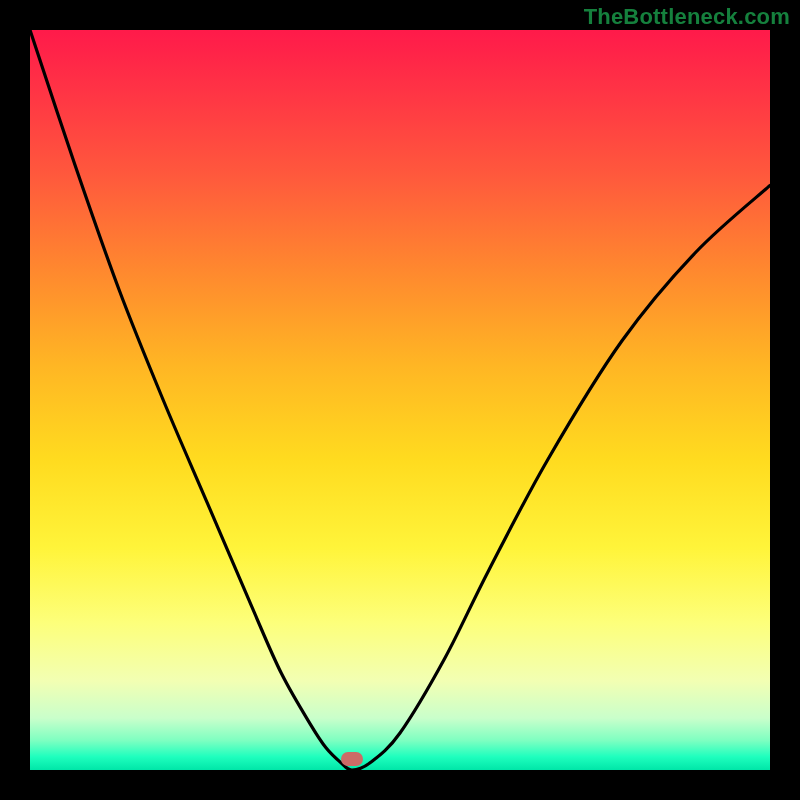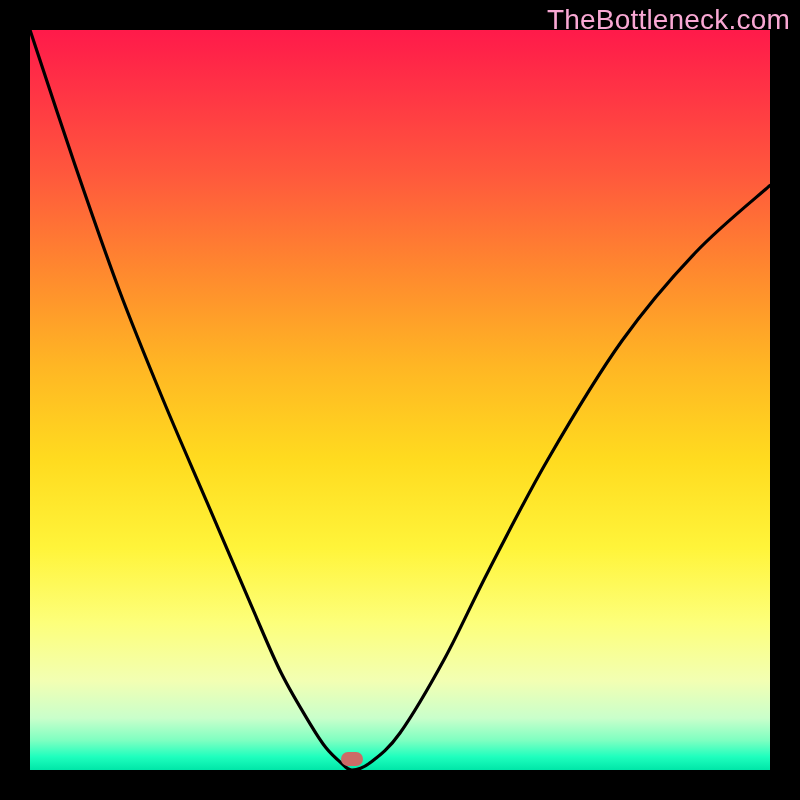--- a/index.html
+++ b/index.html
@@ -49,25 +49,25 @@
     width: 22px;
     height: 14px;
     background: #cc6b66;
     border-radius: 7px;
     transform: translate(-50%, -50%);
   }
   .watermark {
     position: absolute;
     top: 4px;
     right: 10px;
-    color: #f9a8d4;
-    font-size: 28px;
+    color: #15803d;
+    font-size: 22px;
     letter-spacing: 0.2px;
     user-select: none;
-    font-weight: 400;
+    font-weight: 700;
   }
 </style>
 </head>
 <body>
 
 <div class="frame">
   <div class="gradient"></div>
   <svg class="curve" viewBox="0 0 740 740" preserveAspectRatio="none">
     <path id="curve-path" fill="none" stroke="#000" stroke-width="3.2" stroke-linecap="round" d="M 0.0 0.0 C 7.4 22.2, 29.6 90.0, 44.4 133.2 C 59.2 176.4, 74.0 219.5, 88.8 259.0 C 103.6 298.5, 118.4 334.2, 133.2 370.0 C 148.0 405.8, 162.8 439.1, 177.6 473.6 C 192.4 508.1, 209.7 548.8, 222.0 577.2 C 234.3 605.6, 241.7 624.1, 251.6 643.8 C 261.5 663.5, 273.8 683.3, 281.2 695.6 C 288.6 707.9, 291.1 711.6, 296.0 717.8 C 300.9 724.0, 306.5 728.9, 310.8 732.6 C 315.1 736.3, 317.0 740.0, 321.9 740.0 C 326.8 740.0, 332.4 738.8, 340.4 732.6 C 348.4 726.4, 357.7 720.3, 370.0 703.0 C 382.3 685.7, 399.6 656.1, 414.4 629.0 C 429.2 601.9, 441.5 573.5, 458.8 540.2 C 476.1 506.9, 495.8 467.4, 518.0 429.2 C 540.2 391.0, 567.3 345.3, 592.0 310.8 C 616.7 276.3, 641.3 247.9, 666.0 222.0 C 690.7 196.1, 727.7 166.5, 740.0 155.4"></path>
   </svg>

